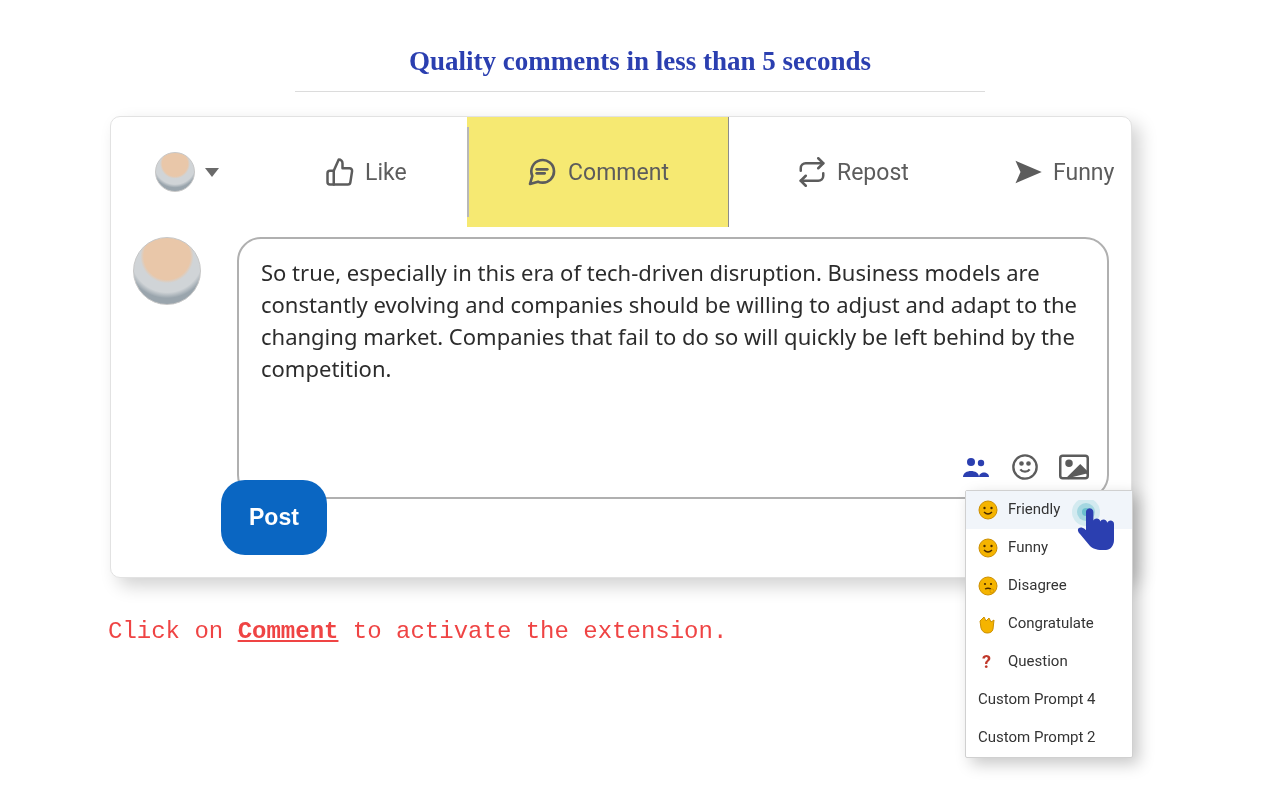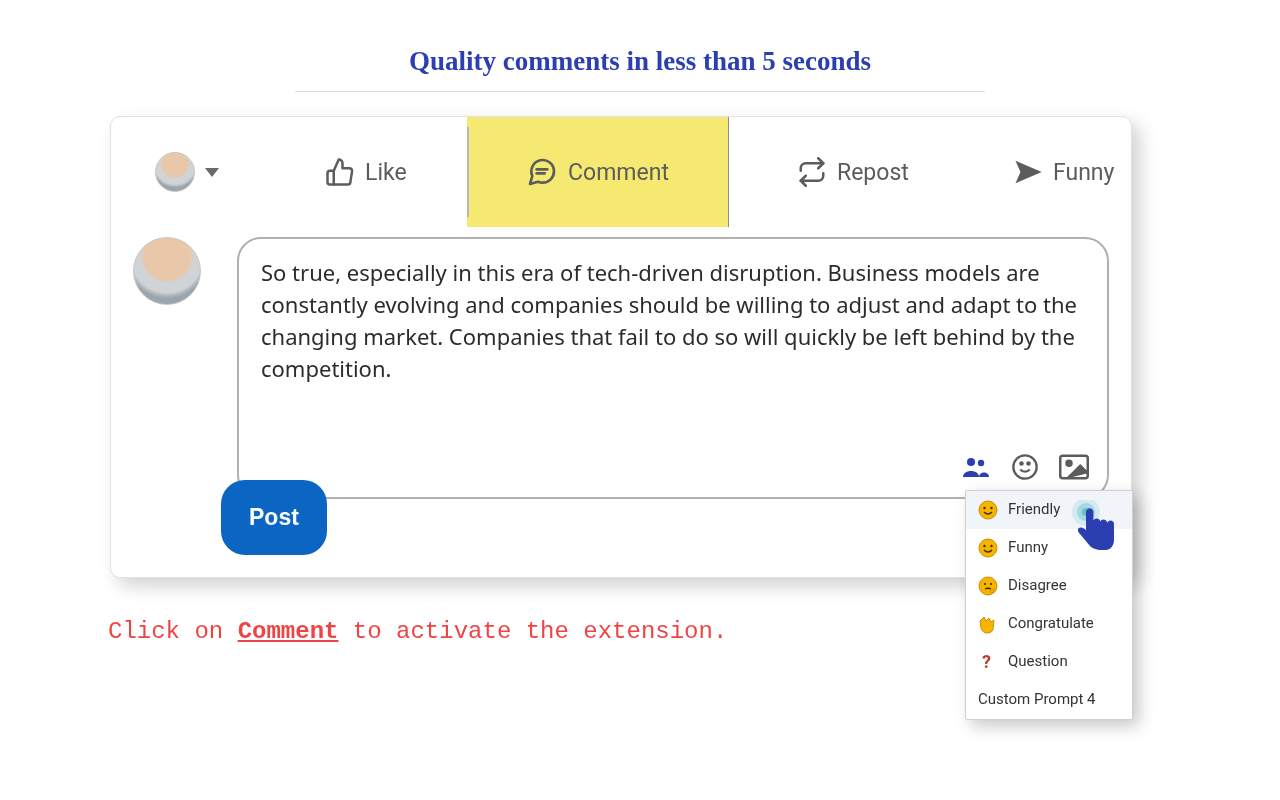--- a/index.html
+++ b/index.html
@@ -300,20 +300,24 @@
         <svg width="16" height="20" viewBox="0 0 16 20">
           <text x="2" y="16" font-size="18" font-weight="700" fill="#c0392b">?</text>
         </svg>
       </span>
       <span>Question</span>
     </div>
     <div class="dd-item">
       <span class="dd-emoji" style="width: 0px; margin-right: 0px;"></span>
       <span>Custom Prompt 4</span>
     </div>
+    <div class="dd-item">
+      <span class="dd-emoji" style="width: 0px; margin-right: 0px;"></span>
+      <span>Custom Prompt 2</span>
+    </div>
   </div>
 
 <div class="cursor-hand">
   <svg width="56" height="56" viewBox="0 0 56 56">
     <circle cx="18" cy="12" r="14" fill="#cfe9ee" opacity="0.9"></circle>
     <circle cx="18" cy="12" r="9" fill="#9ed5df" opacity="0.9"></circle>
     <circle cx="18" cy="12" r="4" fill="#6ac0cd"></circle>
     <path d="M18 14 L18 30 C18 30 14 26 11 28 C9 29.3 10 32 12 34 L22 46 C24 48 28 50 34 50 L38 50 C42 50 46 46 46 40 L46 24 C46 22 44.5 20.5 42.5 20.5 C41 20.5 39.8 21.5 39.2 22.8 C39 21 37.5 19.5 35.5 19.5 C34 19.5 32.8 20.4 32.3 21.6 C32 19.8 30.5 18.5 28.7 18.5 C27.2 18.5 26 19.3 25.4 20.5 L25.4 12 C25.4 10 23.8 8.2 21.7 8.2 C19.6 8.2 18 10 18 12 Z" fill="#2b3fb0"></path>
   </svg>
 </div>

